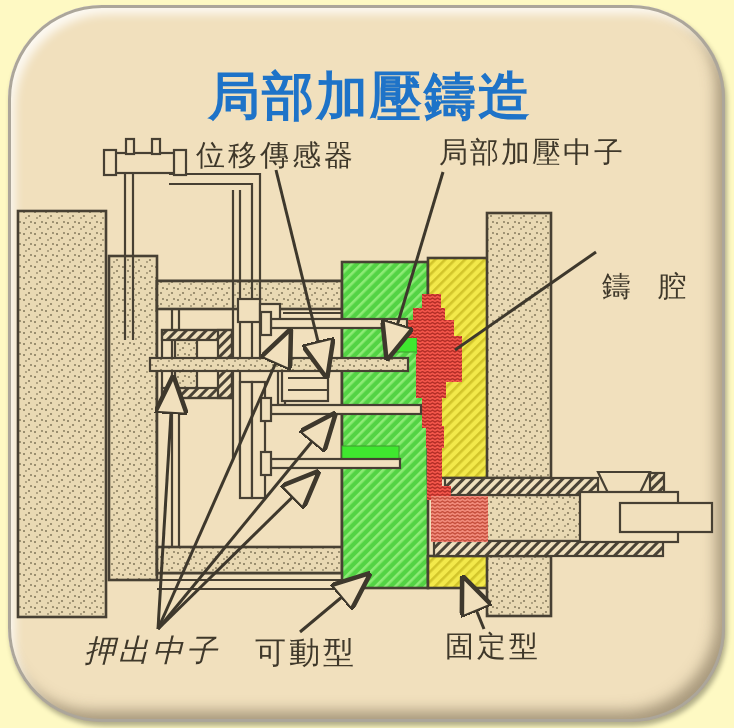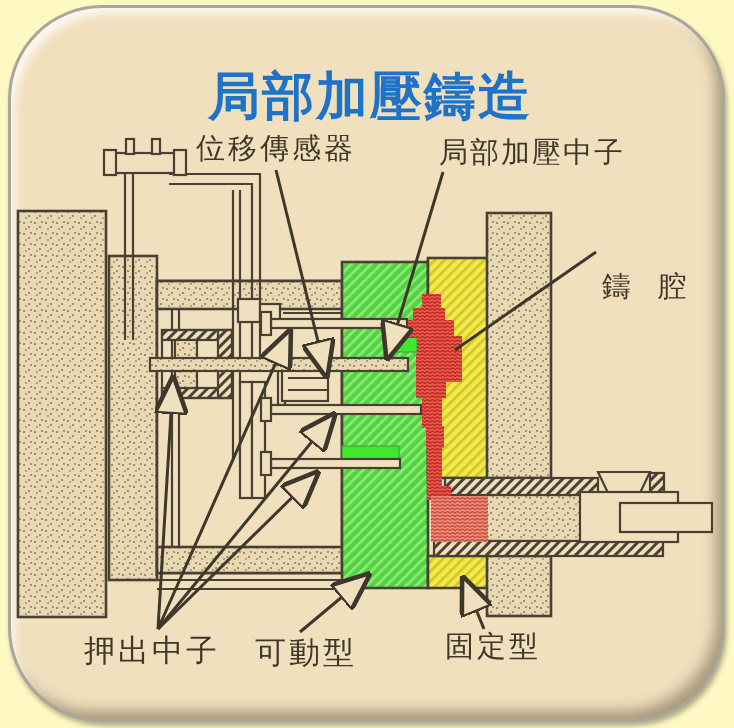--- a/index.html
+++ b/index.html
@@ -13,24 +13,24 @@
                     2px 4px 5px rgba(0,0,0,.3);}
   svg.diagram{position:absolute;left:0;top:0;width:734px;height:728px;}
   .ln{stroke:#474033;stroke-width:2.6;}
   .thin{stroke:#474033;stroke-width:2.2;}
   .ld{stroke:#3E382C;stroke-width:3;fill:none;}
   .lbl{position:absolute;color:#3F382A;font-family:"Liberation Serif", serif;
        white-space:pre;line-height:1.1;}
   #title{position:absolute;left:170px;top:62px;width:400px;text-align:center;
          font-family:"Liberation Sans", sans-serif;font-weight:bold;font-size:52px;
          letter-spacing:2px;color:#1E73C8;}
-  #lbl-sensor{left:196px;top:133px;font-size:29px;letter-spacing:3px;}
+  #lbl-sensor{left:196px;top:140px;font-size:29px;letter-spacing:3px;}
   #lbl-core{left:411px;top:137px;font-size:29px;letter-spacing:2px;margin-left:28px;}
   #lbl-cavity{left:602px;top:227px;font-size:29px;letter-spacing:4px;margin-top:44px;}
-  #lbl-ejector{left:84px;top:634px;font-size:31px;letter-spacing:3px;}
+  #lbl-ejector{left:84px;top:634px;font-size:31px;letter-spacing:3px;font-style:italic;}
   #lbl-movable{left:255px;top:636px;font-size:31px;letter-spacing:3px;}
   #lbl-fixed{left:445px;top:631px;font-size:29px;letter-spacing:3px;}
 </style>
 </head>
 <body>
 
 <div id="stage">
   <div class="card"></div>
 
   <svg class="diagram" viewBox="0 0 734 728">

